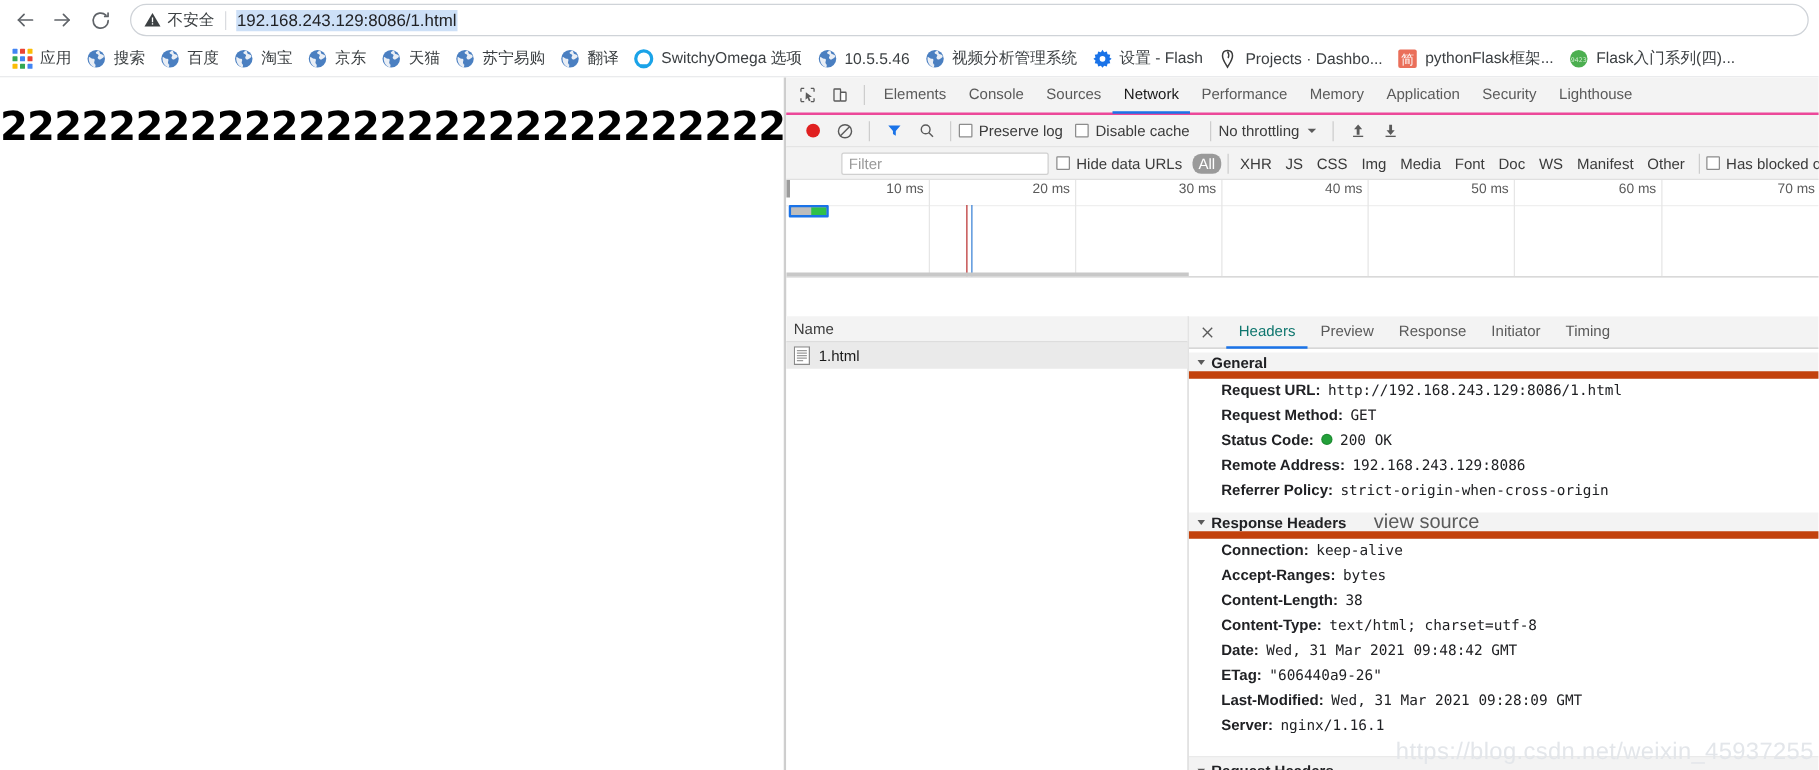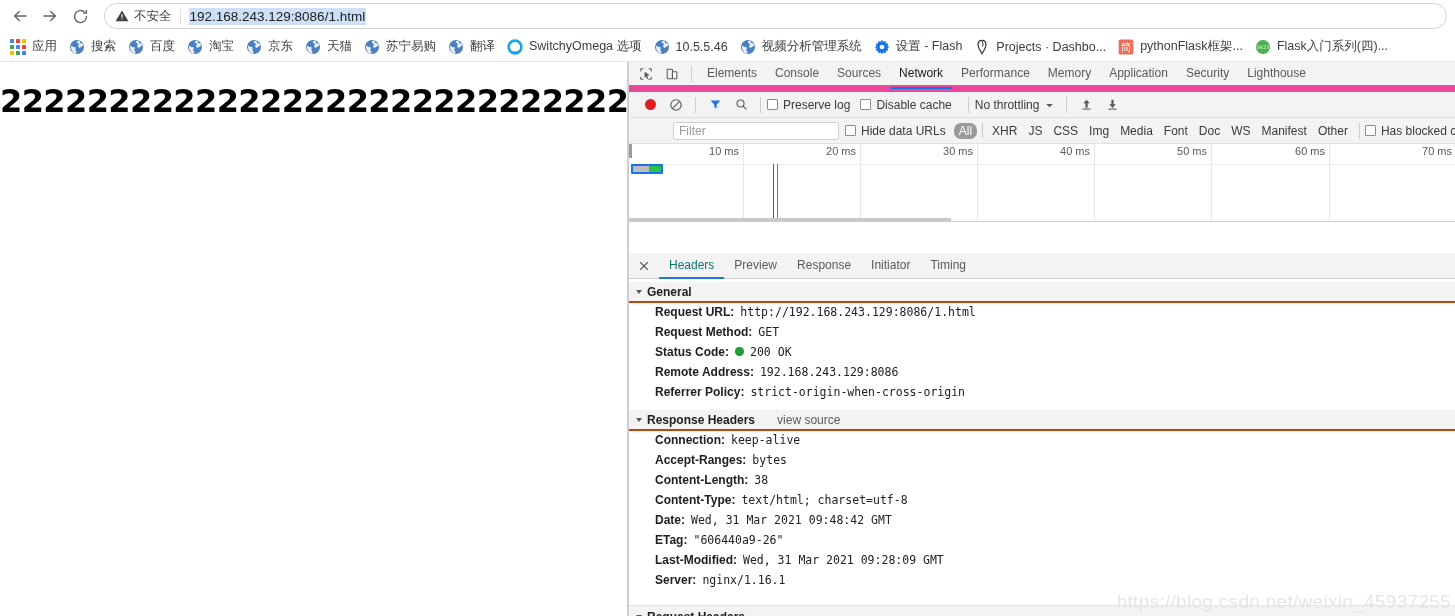--- a/index.html
+++ b/index.html
@@ -85,21 +85,21 @@
   }
 
   
   #devtools {
     position: absolute; top: 62px; left: 628px; width: 827px; height: 554px;
     background: #fff; border-left: 1px solid #cdcdcd;
     font-family: "Liberation Sans", sans-serif;
   }
   #dt-tabbar {
     height: 30px; display: flex; align-items: center;
-    border-bottom: 7px solid #ec4899; background: #f3f3f3; padding-left: 4px;
+    border-bottom: 2px solid #ec4899; background: #f3f3f3; padding-left: 4px;
   }
   .dt-icon-btn {
     width: 26px; height: 26px; display: flex; align-items: center; justify-content: center;
     color: #5a5a5a; flex: 0 0 auto;
   }
   .vsep { width:1px; height:16px; background:#cdcdcd; margin:0 6px; flex:0 0 auto; }
   .dt-tab {
     font-size: 12px; color: #5a5a5a; padding: 0 9px; height: 30px;
     display: flex; align-items: center; flex: 0 0 auto;
     border-bottom: 2px solid transparent; white-space: nowrap;
@@ -194,30 +194,30 @@
     color:#5a5a5a; font-size: 14px; flex: 0 0 auto; margin-right: 6px;
   }
   .dtab {
     font-size: 12px; color: #5a5a5a; padding: 0 10px; height: 26px;
     display: flex; align-items: center; flex: 0 0 auto;
     border-bottom: 2px solid transparent;
   }
   .dtab.active { color: #0f766e; border-bottom-color: #1a73e8; }
 
   .sec-head {
-    height: 21px; background: #f3f3f3; border-bottom: 2px solid #c2410c;
+    height: 21px; background: #f3f3f3; border-bottom: 6px solid #c2410c;
     display: flex; align-items: center; padding-left: 8px;
   }
   .tri {
     width: 0; height: 0; border-left: 4px solid #5a5a5a;
     border-top: 3.5px solid transparent; border-bottom: 3.5px solid transparent;
     margin-right: 6px; transform: rotate(90deg); flex: 0 0 auto;
   }
   .sec-title { font-size: 12px; font-weight: 700; color: #202124; }
-  .view-source { font-size: 12px; color: #5a5a5a; margin-left: 22px; }
+  .view-source { font-size: 16px; color: #5a5a5a; margin-left: 22px; }
 
   .hdr-row {
     display: flex; align-items: baseline; padding: 2px 0 2px 26px; min-height: 20px;
   }
   .hdr-key {
     font-size: 12px; font-weight: 700; color: #202124;
     font-family: "Liberation Sans", sans-serif; white-space: nowrap;
   }
   .hdr-val {
     font-size: 11.5px; color: #202124; margin-left: 6px;
@@ -549,20 +549,38 @@
       <div class="seg-dl"></div>
     </div>
 
     <div class="evt-line" id="evt-red"></div>
     <div class="evt-line" id="evt-blue"></div>
     <div id="tl-bottom-scroll"></div>
   </div>
 
   <div id="dt-lower">
 
+    <div id="req-list">
+      <div id="req-list-head">
+        <span>Name</span>
+      </div>
+      <div class="req-row">
+        <svg class="file-ico" viewBox="0 0 13 15">
+          <rect x="0.5" y="0.5" width="12" height="14" fill="#fff" stroke="#8a8a8a"></rect>
+          <g fill="#9a9a9a">
+              <rect x="2.5" y="3" width="8" height="1"></rect>
+              <rect x="2.5" y="5" width="8" height="1"></rect>
+              <rect x="2.5" y="7" width="8" height="1"></rect>
+              <rect x="2.5" y="9" width="8" height="1"></rect>
+              <rect x="2.5" y="11" width="5" height="1"></rect>
+            </g>
+        </svg>
+        <span>1.html</span>
+      </div>
+    </div>
 
     <div id="detail-pane">
       <div id="detail-tabbar">
         <div class="close-x">
           <svg width="10" height="10" viewBox="0 0 12 12" stroke="#5a5a5a" stroke-width="1.3">
               <line x1="1.5" y1="1.5" x2="10.5" y2="10.5"></line>
               <line x1="10.5" y1="1.5" x2="1.5" y2="10.5"></line>
             </svg>
         </div>
         <div class="dtab active">Headers</div>

